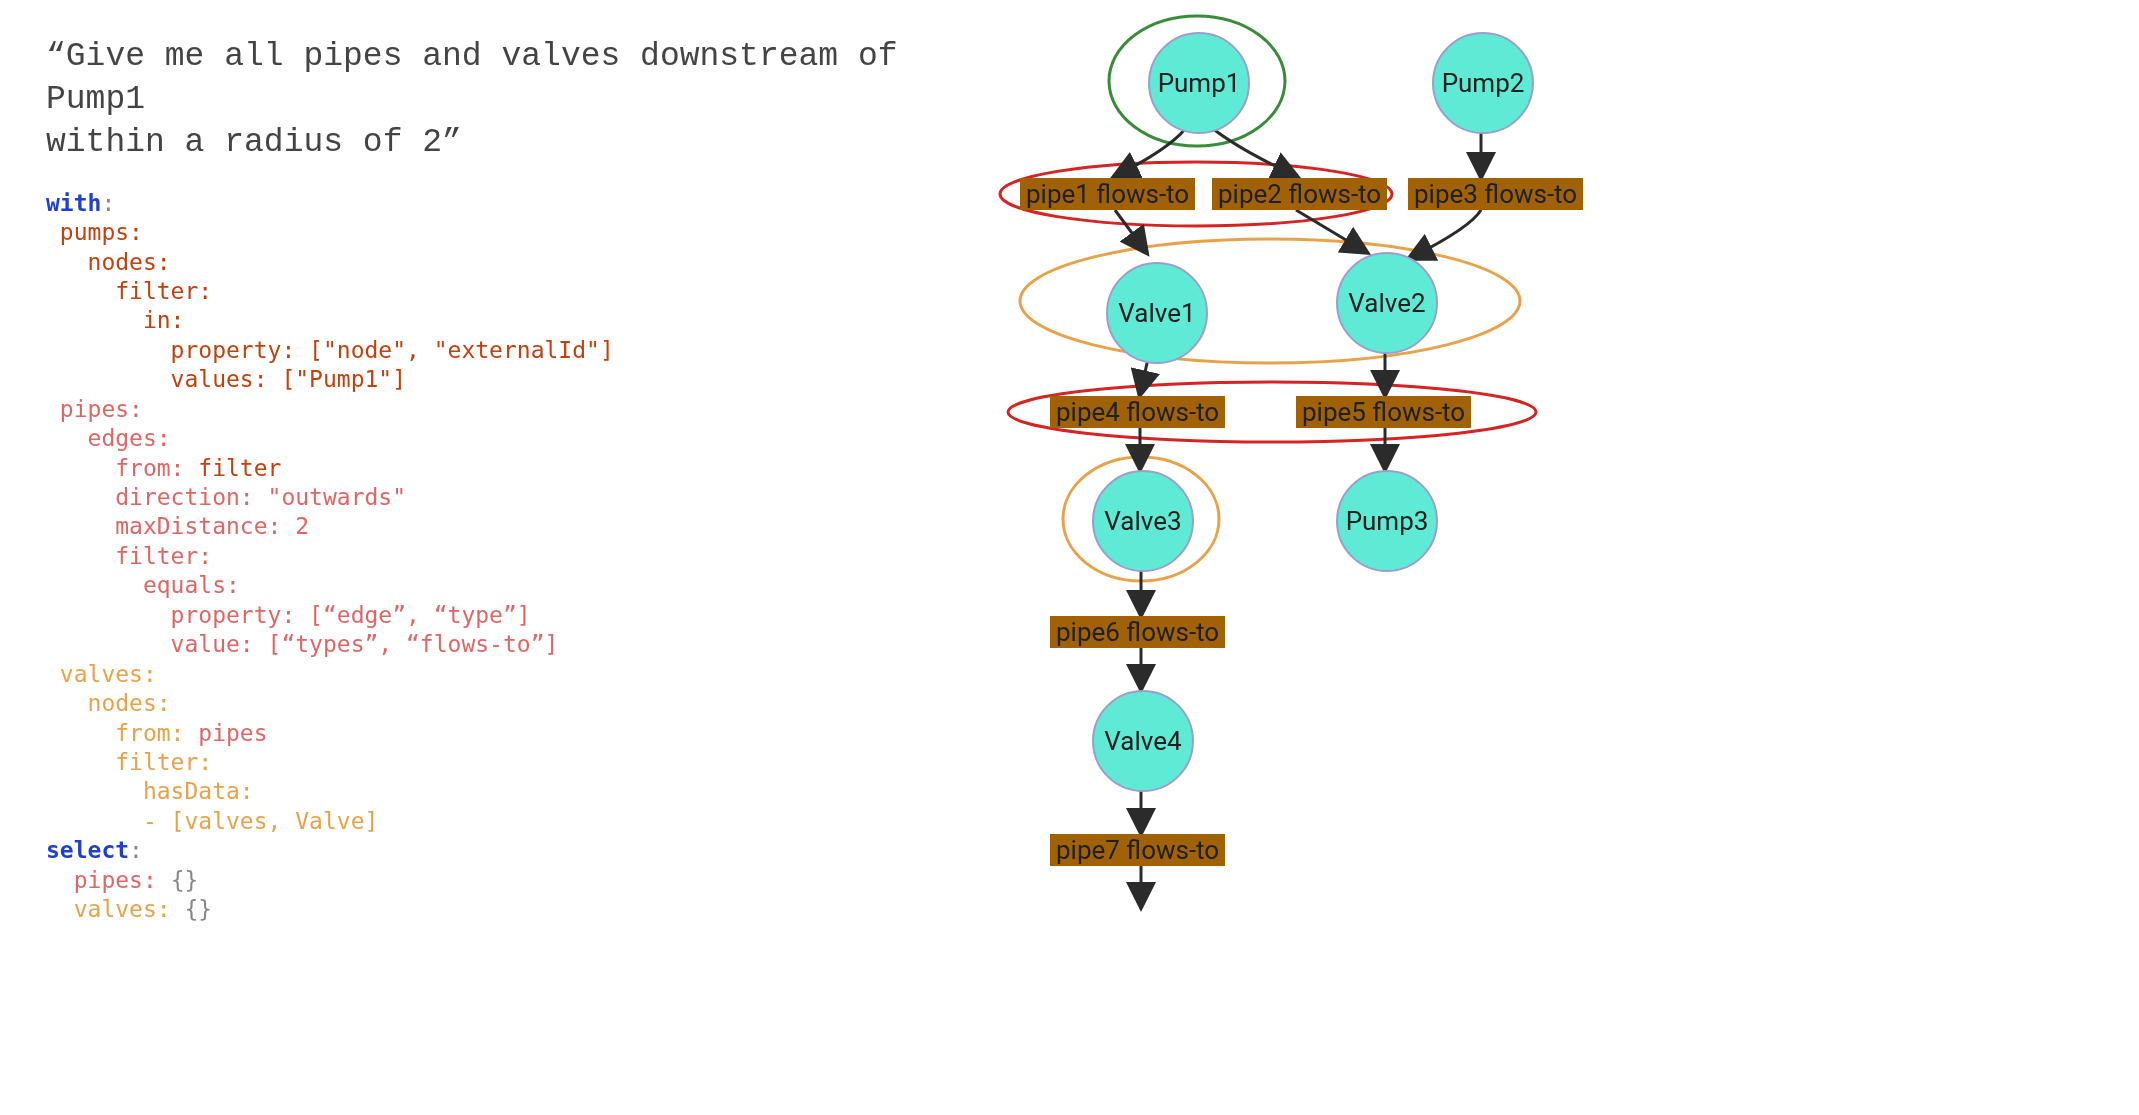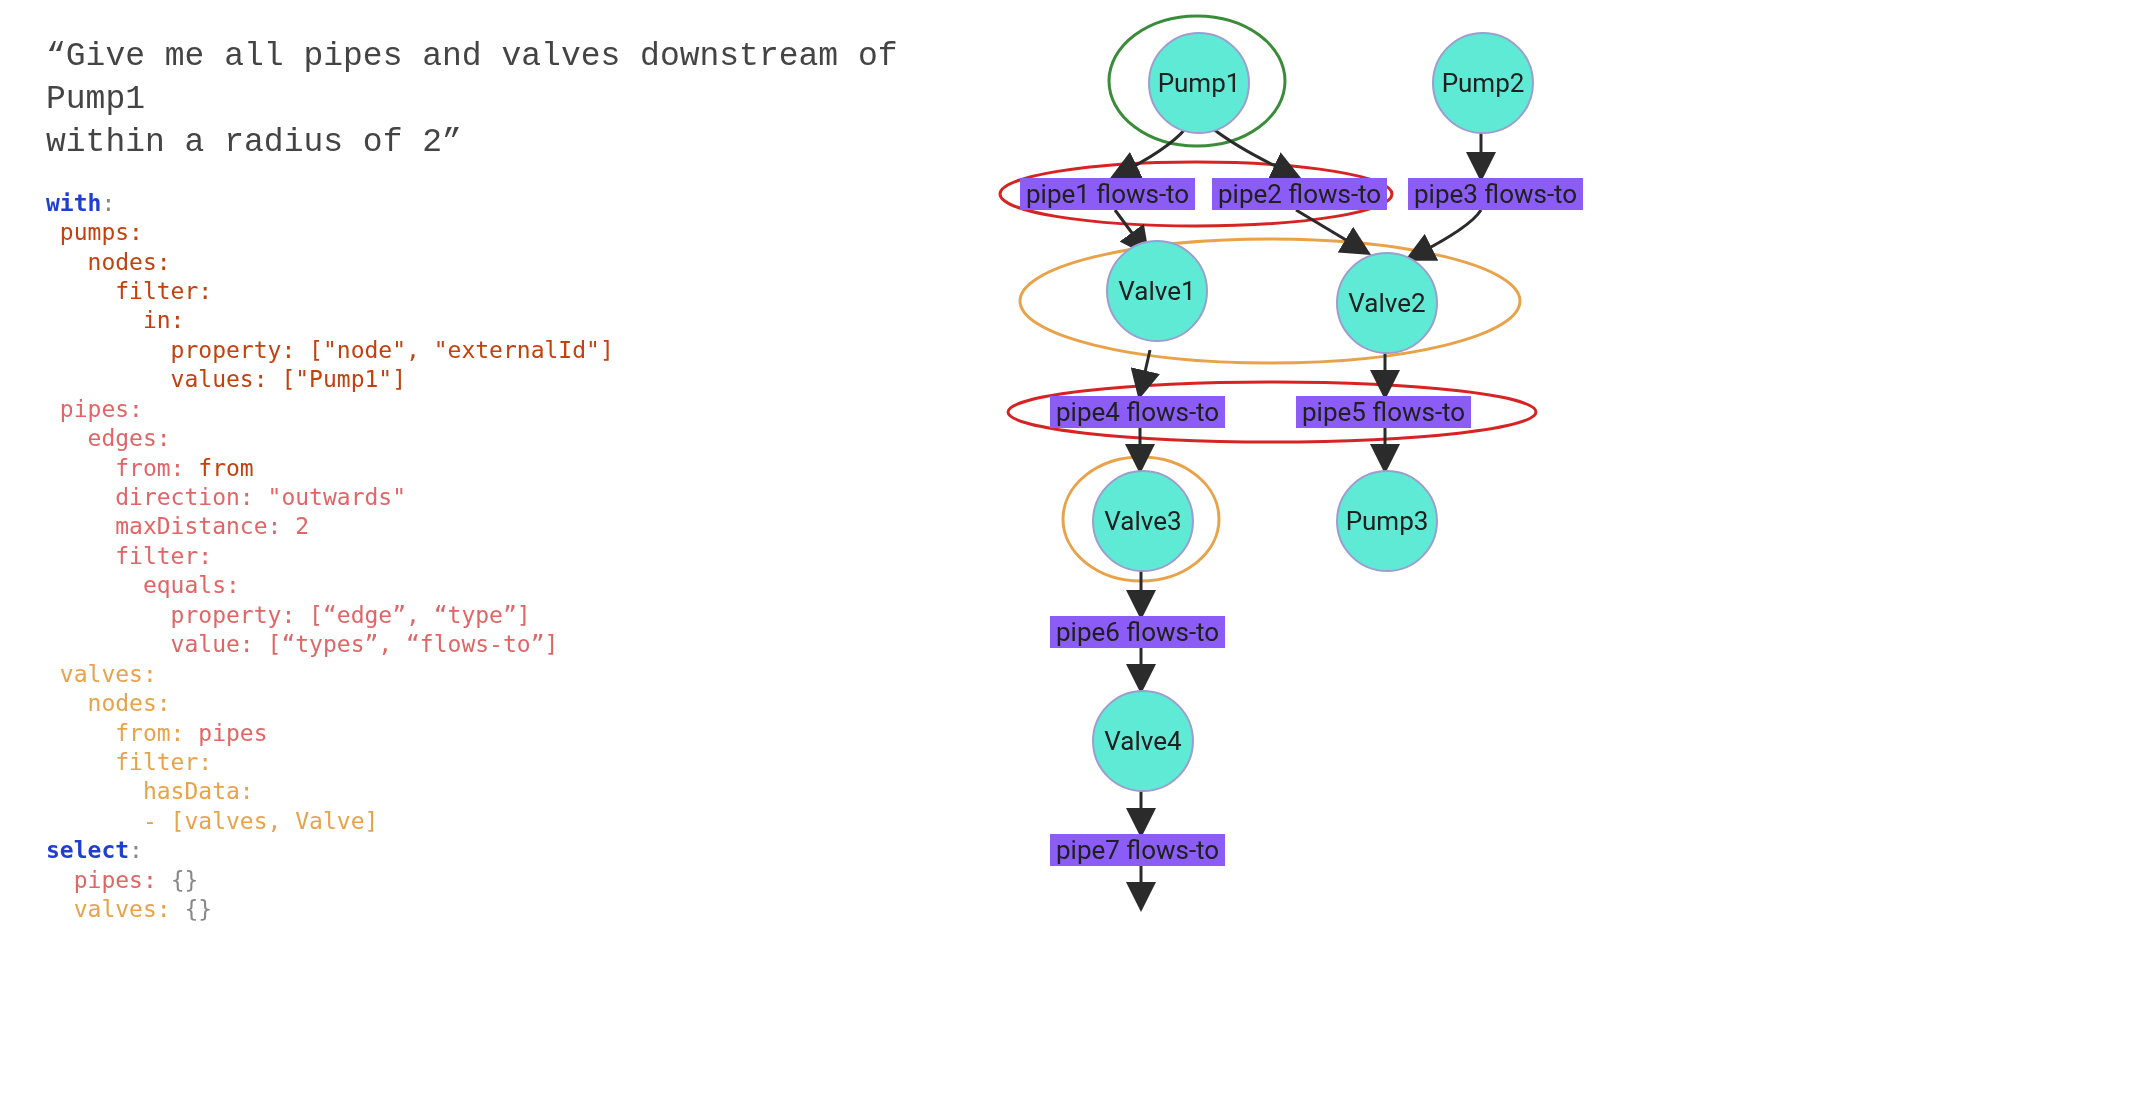--- a/index.html
+++ b/index.html
@@ -57,21 +57,21 @@
     background: #5eead4;
     border: 2px solid #9d9dcf;
     display: flex;
     align-items: center;
     justify-content: center;
     font-size: 26px;
     color: #202020;
   }
   .edge-label {
     position: absolute;
-    background: #8b5cf6;
+    background: #a16207;
     padding: 1px 6px;
     font-size: 26px;
     color: #202020;
     white-space: nowrap;
   }
   svg.overlay {
     position: absolute;
     left: 0;
     top: 0;
     width: 100%;
@@ -97,21 +97,21 @@
 
     <pre class="code"><span class="c-blue">with</span><span class="c-gray">:</span>
 <span class="c-green"> pumps:</span>
 <span class="c-green">   nodes:</span>
 <span class="c-green">     filter:</span>
 <span class="c-green">       in:</span>
 <span class="c-green">         property: ["node", "externalId"]</span>
 <span class="c-green">         values: ["Pump1"]</span>
 <span class="c-red"> pipes:</span>
 <span class="c-red">   edges:</span>
-<span class="c-red">     from:</span><span class="c-green"> from</span>
+<span class="c-red">     from:</span><span class="c-green"> filter</span>
 <span class="c-red">     direction: "outwards"</span>
 <span class="c-red">     maxDistance: 2</span>
 <span class="c-red">     filter:</span>
 <span class="c-red">       equals:</span>
 <span class="c-red">         property: [“edge”, “type”]</span>
 <span class="c-red">         value: [“types”, “flows-to”]</span>
 <span class="c-orange"> valves:</span>
 <span class="c-orange">   nodes:</span>
 <span class="c-orange">     from:</span><span class="c-red"> pipes</span>
 <span class="c-orange">     filter:</span>
@@ -166,21 +166,21 @@
         <line x1="141" y1="856" x2="141" y2="896" marker-end="url(#arrowhead)"></line>
       </g>
     </svg>
 
     <div class="node" style="left:148px; top:22px">
         <span>Pump1</span>
       </div>
     <div class="node" style="left:432px; top:22px">
         <span>Pump2</span>
       </div>
-    <div class="node" style="left:106px; top:230px">
+    <div class="node" style="left:106px; top:252px">
         <span>Valve1</span>
       </div>
     <div class="node" style="left:336px; top:242px">
         <span>Valve2</span>
       </div>
     <div class="node" style="left:92px;  top:460px">
         <span>Valve3</span>
       </div>
     <div class="node" style="left:336px; top:460px">
         <span>Pump3</span>

